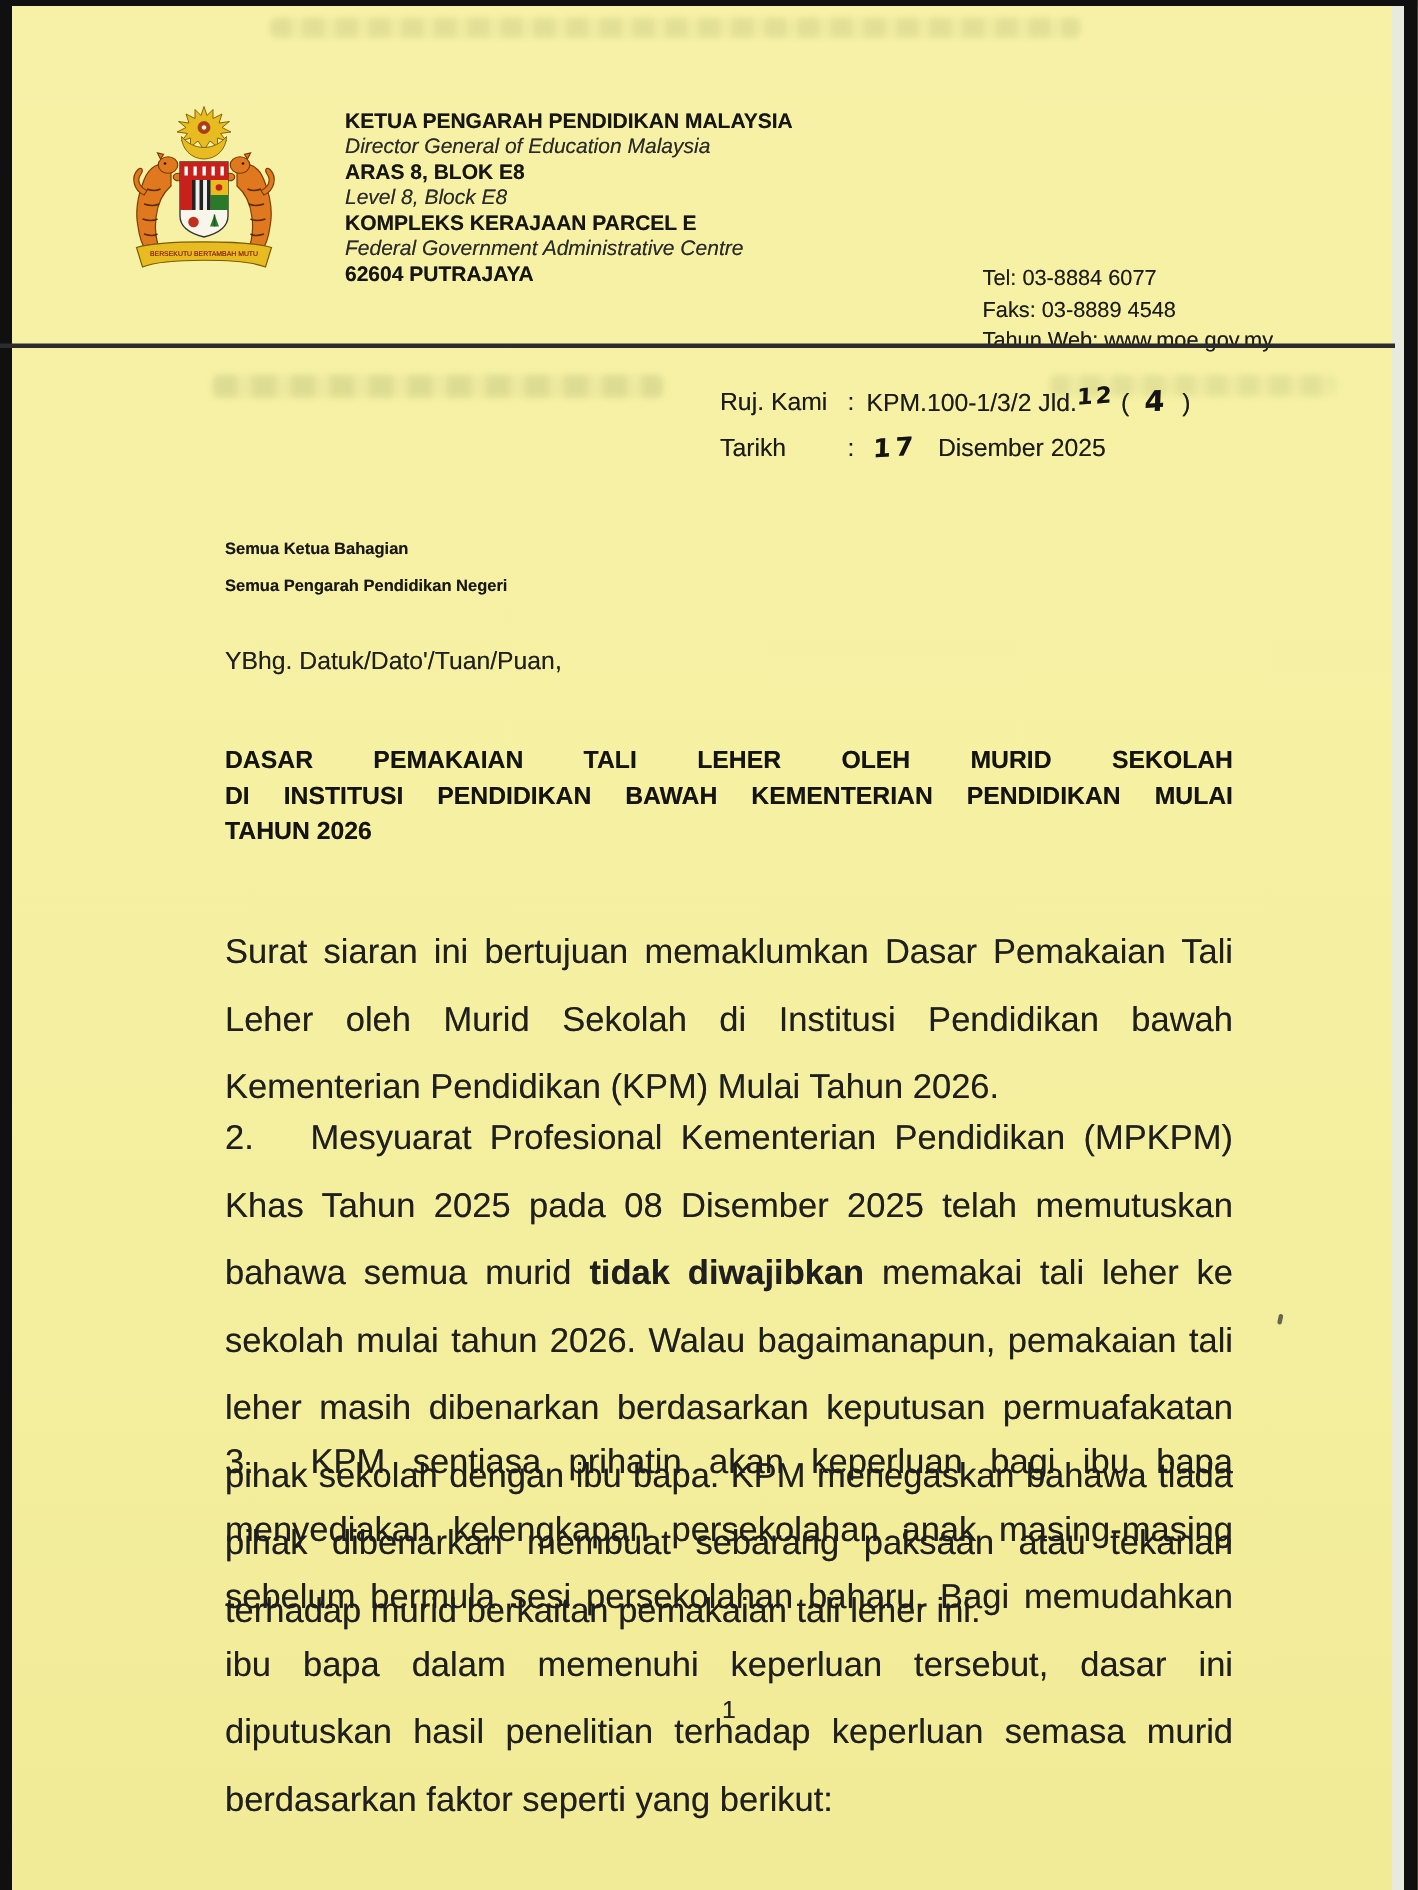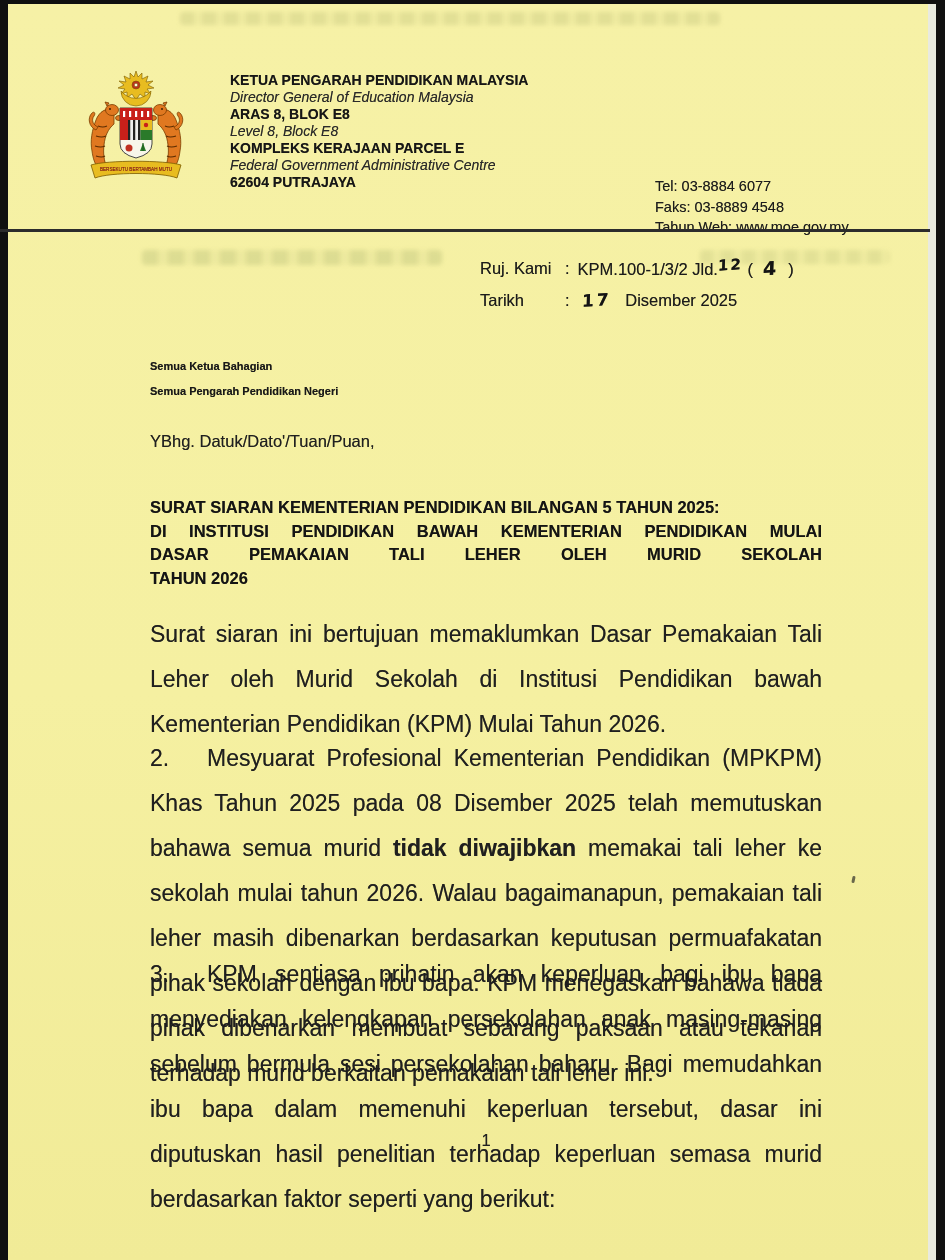--- a/index.html
+++ b/index.html
@@ -175,23 +175,22 @@
   </div>
 
   <div class="addressee">
     <div>Semua Ketua Bahagian</div>
     <div>Semua Pengarah Pendidikan Negeri</div>
   </div>
 
   <div class="salutation">YBhg. Datuk/Dato'/Tuan/Puan,</div>
 
   <div class="subject">
-    <div>SURAT SIARAN KEMENTERIAN PENDIDIKAN BILANGAN 5 TAHUN 2025:</div>
+    <div class="stretch">DASAR PEMAKAIAN TALI LEHER OLEH MURID SEKOLAH</div>
     <div class="stretch">DI INSTITUSI PENDIDIKAN BAWAH KEMENTERIAN PENDIDIKAN MULAI</div>
-    <div class="stretch">DASAR PEMAKAIAN TALI LEHER OLEH MURID SEKOLAH</div>
     <div>TAHUN 2026</div>
   </div>
 
   <div class="para para-1">Surat siaran ini bertujuan memaklumkan Dasar Pemakaian Tali Leher oleh Murid Sekolah di Institusi Pendidikan bawah Kementerian Pendidikan (KPM) Mulai Tahun 2026.</div>
 
   <div class="para para-2"><span class="par-num">2.</span><span>Mesyuarat Profesional Kementerian Pendidikan (MPKPM) Khas Tahun 2025 pada 08 Disember 2025 telah memutuskan bahawa semua murid </span><span class="bold-run">tidak diwajibkan</span><span> memakai tali leher ke sekolah mulai tahun 2026. Walau bagaimanapun, pemakaian tali leher masih dibenarkan berdasarkan keputusan permuafakatan pihak sekolah dengan ibu bapa. KPM menegaskan bahawa tiada pihak dibenarkan membuat sebarang paksaan atau tekanan terhadap murid berkaitan pemakaian tali leher ini.</span></div>
 
   <div class="para para-3"><span class="par-num">3.</span><span>KPM sentiasa prihatin akan keperluan bagi ibu bapa menyediakan kelengkapan persekolahan anak masing-masing sebelum bermula sesi persekolahan baharu. Bagi memudahkan ibu bapa dalam memenuhi keperluan tersebut, dasar ini diputuskan hasil penelitian terhadap keperluan semasa murid berdasarkan faktor seperti yang berikut:</span></div>
 
   <div class="page-num">1</div>

